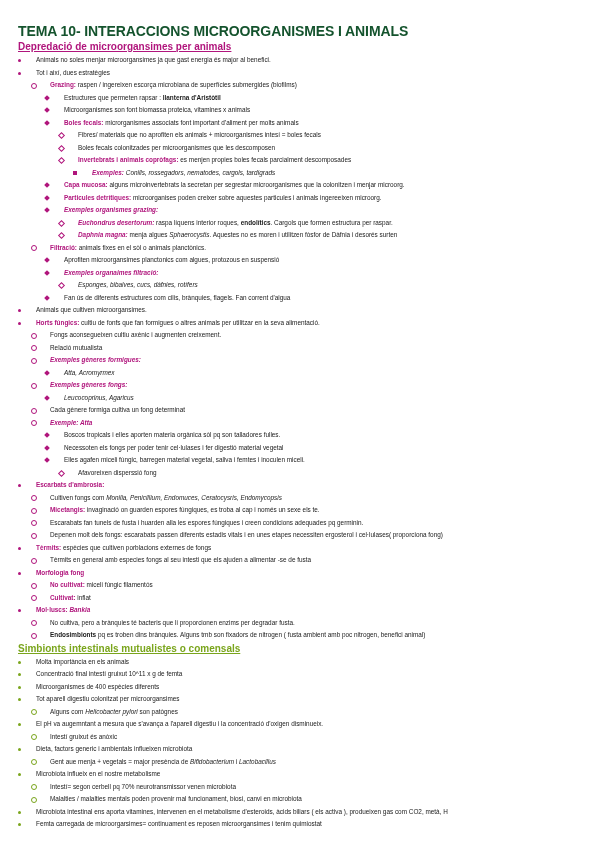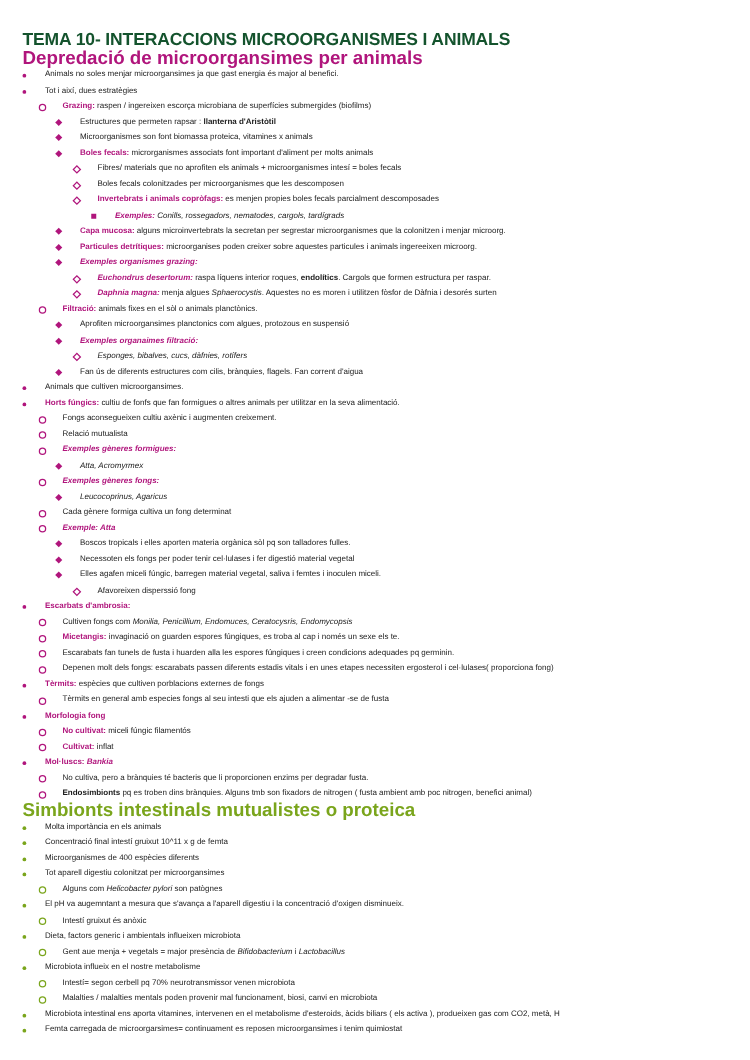--- a/index.html
+++ b/index.html
@@ -1,19 +1,19 @@
 <!DOCTYPE html>
 <html><head>
 <meta charset="utf-8">
 <style>
   html, body { margin: 0; padding: 0; background: #ffffff; }
   body { width: 600px; height: 848px; overflow: hidden; font-family: "Liberation Sans", sans-serif; color: #1a1a1a; }
   .page { position: relative; padding: 22px 0 0 18px; }
   h1 { font-family: "Liberation Sans", sans-serif; font-size: 14px; font-weight: bold; margin: 0; line-height: 18px; color: #14532d; letter-spacing: -0.1px; }
-  .sec { font-family: "Liberation Sans", sans-serif; font-size: 15px; font-weight: bold; margin: 0; line-height: 14px; }
+  .sec { font-family: "Liberation Sans", sans-serif; font-size: 10px; font-weight: bold; text-decoration: underline; margin: 0; line-height: 14px; }
   .sec.pink { color: #b0157c; }
   .sec.green { color: #7aa51c; }
   ul { list-style: none; margin: 0; padding: 0; }
   li { position: relative; font-size: 6.4px; line-height: 12.5px; white-space: nowrap; }
   .l0 { padding-left: 18px; }
   .l1 { padding-left: 32px; }
   .l2 { padding-left: 46px; }
   .l3 { padding-left: 60px; }
   .l4 { padding-left: 74px; }
   .b { position: absolute; top: 0; line-height: 12.5px; }
@@ -85,21 +85,21 @@
     <li class="l0"><span class="b"><span class="dot"></span></span><span class="k">Tèrmits:</span><span> espècies que cultiven porblacions externes de fongs</span></li>
     <li class="l1"><span class="b"><span class="circle"></span></span><span>Tèrmits en general amb especies fongs  al seu intesti que els ajuden a alimentar -se de fusta</span></li>
     <li class="l0"><span class="b"><span class="dot"></span></span><span class="k">Morfologia fong</span></li>
     <li class="l1"><span class="b"><span class="circle"></span></span><span class="k">No cultivat:</span><span> miceli fúngic filamentós</span></li>
     <li class="l1"><span class="b"><span class="circle"></span></span><span class="k">Cultivat:</span><span> inflat</span></li>
     <li class="l0"><span class="b"><span class="dot"></span></span><span class="k">Mol·luscs:</span><span class="ki"> Bankia</span></li>
     <li class="l1"><span class="b"><span class="circle"></span></span><span>No cultiva, pero a brànquies té bacteris que li proporcionen enzims per degradar fusta.</span></li>
     <li class="l1"><span class="b"><span class="circle"></span></span><span class="bold">Endosimbionts</span><span> pq es troben dins brànquies. Alguns tmb son fixadors de nitrogen ( fusta ambient amb poc nitrogen, benefici animal)</span></li>
   </ul>
 
-  <h2 class="sec green">Simbionts intestinals mutualistes o proteica</h2>
+  <h2 class="sec green">Simbionts intestinals mutualistes o comensals</h2>
   <ul class="gr">
     <li class="l0"><span class="b"><span class="dot"></span></span><span>Molta importància en els animals</span></li>
     <li class="l0"><span class="b"><span class="dot"></span></span><span>Concentració final intestí gruixut 10^11 x g de femta</span></li>
     <li class="l0"><span class="b"><span class="dot"></span></span><span>Microorganismes de 400 espècies diferents</span></li>
     <li class="l0"><span class="b"><span class="dot"></span></span><span>Tot aparell digestiu colonitzat per microorgansimes</span></li>
     <li class="l1"><span class="b"><span class="circle"></span></span><span>Alguns com </span><span class="it">Helicobacter pylori</span><span> son patògnes</span></li>
     <li class="l0"><span class="b"><span class="dot"></span></span><span>El pH va augemntant a mesura que s'avança a l'aparell digestiu i la concentració d'oxigen disminueix.</span></li>
     <li class="l1"><span class="b"><span class="circle"></span></span><span>Intestí gruixut és anòxic</span></li>
     <li class="l0"><span class="b"><span class="dot"></span></span><span>Dieta, factors generic i ambientals influeixen microbiota</span></li>
     <li class="l1"><span class="b"><span class="circle"></span></span><span>Gent aue menja + vegetals = major presència de </span><span class="it">Bifidobacterium</span><span> i </span><span class="it">Lactobacillus</span></li>

